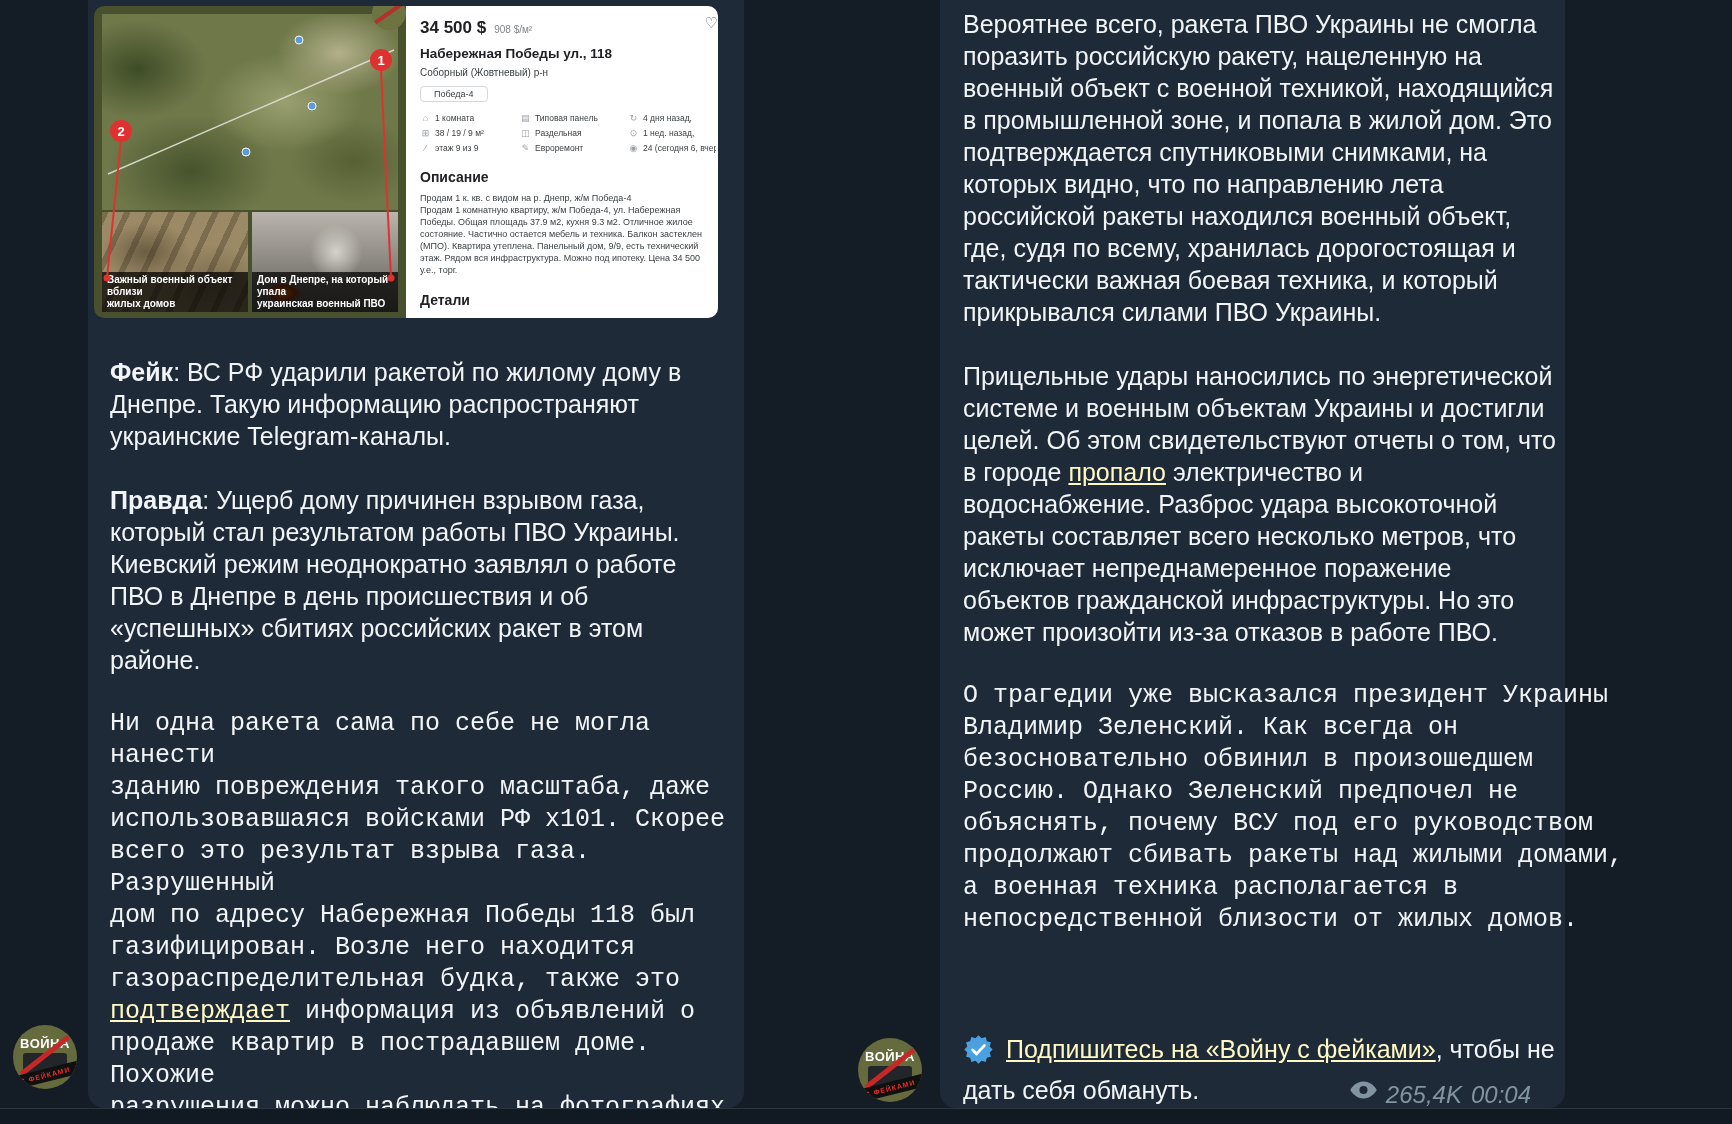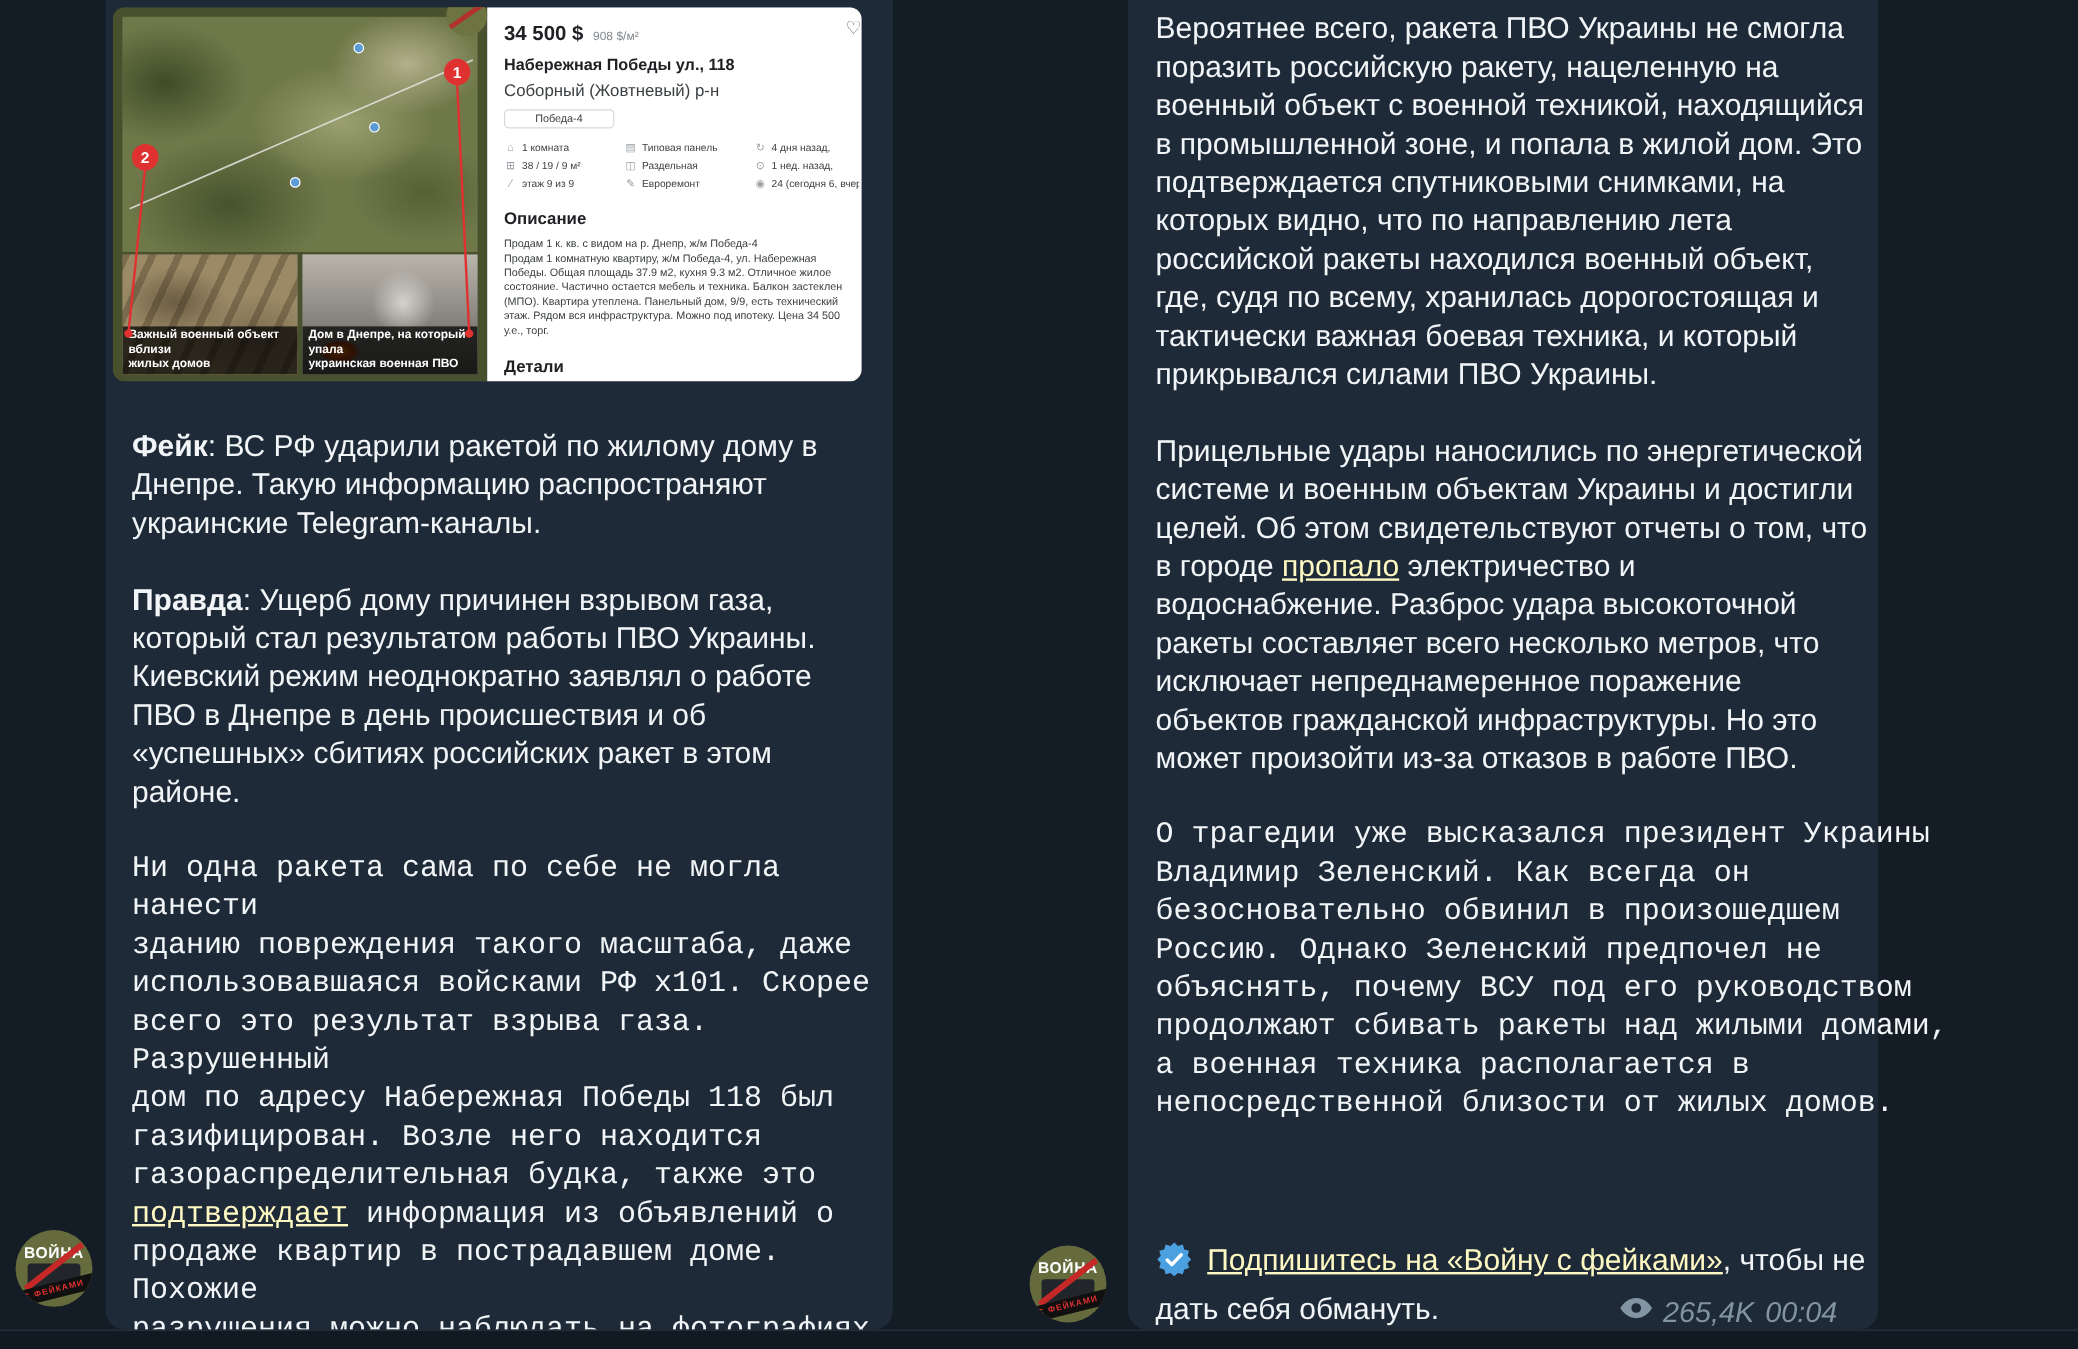--- a/index.html
+++ b/index.html
@@ -64,22 +64,22 @@
        font-size:10px;font-weight:bold;line-height:1.2;padding:2px 5px;white-space:pre-line;z-index:4;}
 
   
   .card{position:relative;width:324px;height:312px;background:#ffffff;flex:none;color:#202124;
         padding:12px 14px;box-sizing:border-box;border-radius:0 10px 10px 0;}
   .card-head{display:flex;align-items:baseline;gap:8px;}
   .price{font-size:17px;font-weight:bold;}
   .per{font-size:10px;color:#80868b;}
   .heart{position:absolute;right:12px;top:8px;font-size:15px;color:#5f6368;}
   .card-title{margin-top:8px;font-size:13.5px;font-weight:bold;}
-  .card-district{margin-top:6px;font-size:14px;color:#3c4043;}
-  .chip{display:inline-block;margin-top:8px;border:1px solid #d4d8dd;border-radius:4px;padding:2px 25px;font-size:9px;color:#3c4043;}
+  .card-district{margin-top:6px;font-size:10px;color:#3c4043;}
+  .chip{display:inline-block;margin-top:8px;border:1px solid #d4d8dd;border-radius:4px;padding:2px 13px;font-size:9px;color:#3c4043;}
   .specs{margin-top:11px;display:grid;grid-template-columns:96px 104px 1fr;row-gap:5px;column-gap:4px;
          font-size:8.5px;color:#3c4043;}
   .spec{display:flex;align-items:center;gap:4px;white-space:nowrap;overflow:hidden;}
   .spic{color:#9aa0a6;font-size:9px;width:11px;flex:none;text-align:center;}
   .sec-h{margin-top:16px;font-size:14px;font-weight:bold;}
   .sec-b{margin-top:7px;font-size:9px;line-height:12px;color:#3c4043;white-space:pre-line;}
 </style>
 </head>
 <body>
 
@@ -93,21 +93,21 @@
         <div class="collage-left">
           <div class="map"></div>
           <div class="watermark"></div>
           <div class="photos">
             <div class="photo military">
               <div class="cap">Важный военный объект вблизи
 жилых домов</div>
             </div>
             <div class="photo rubble">
               <div class="cap">Дом в Днепре, на который упала
-украинская военная ПВО</div>
+украинская военный ПВО</div>
             </div>
           </div>
           <svg class="collage-svg" width="312" height="312">
             <line x1="14" y1="168" x2="300" y2="44" stroke="#e6e6df" stroke-width="1.4" opacity="0.85"></line>
             <circle cx="205" cy="34" r="4" fill="#5b9bd5" stroke="#fff" stroke-width="1"></circle>
             <circle cx="218" cy="100" r="4" fill="#5b9bd5" stroke="#fff" stroke-width="1"></circle>
             <circle cx="152" cy="146" r="4" fill="#5b9bd5" stroke="#fff" stroke-width="1"></circle>
             <line x1="287" y1="64" x2="297" y2="272" stroke="#e03131" stroke-width="2"></line>
             <line x1="27" y1="134" x2="13" y2="272" stroke="#e03131" stroke-width="2"></line>
             <circle cx="297" cy="272" r="3.5" fill="#e03131"></circle>

